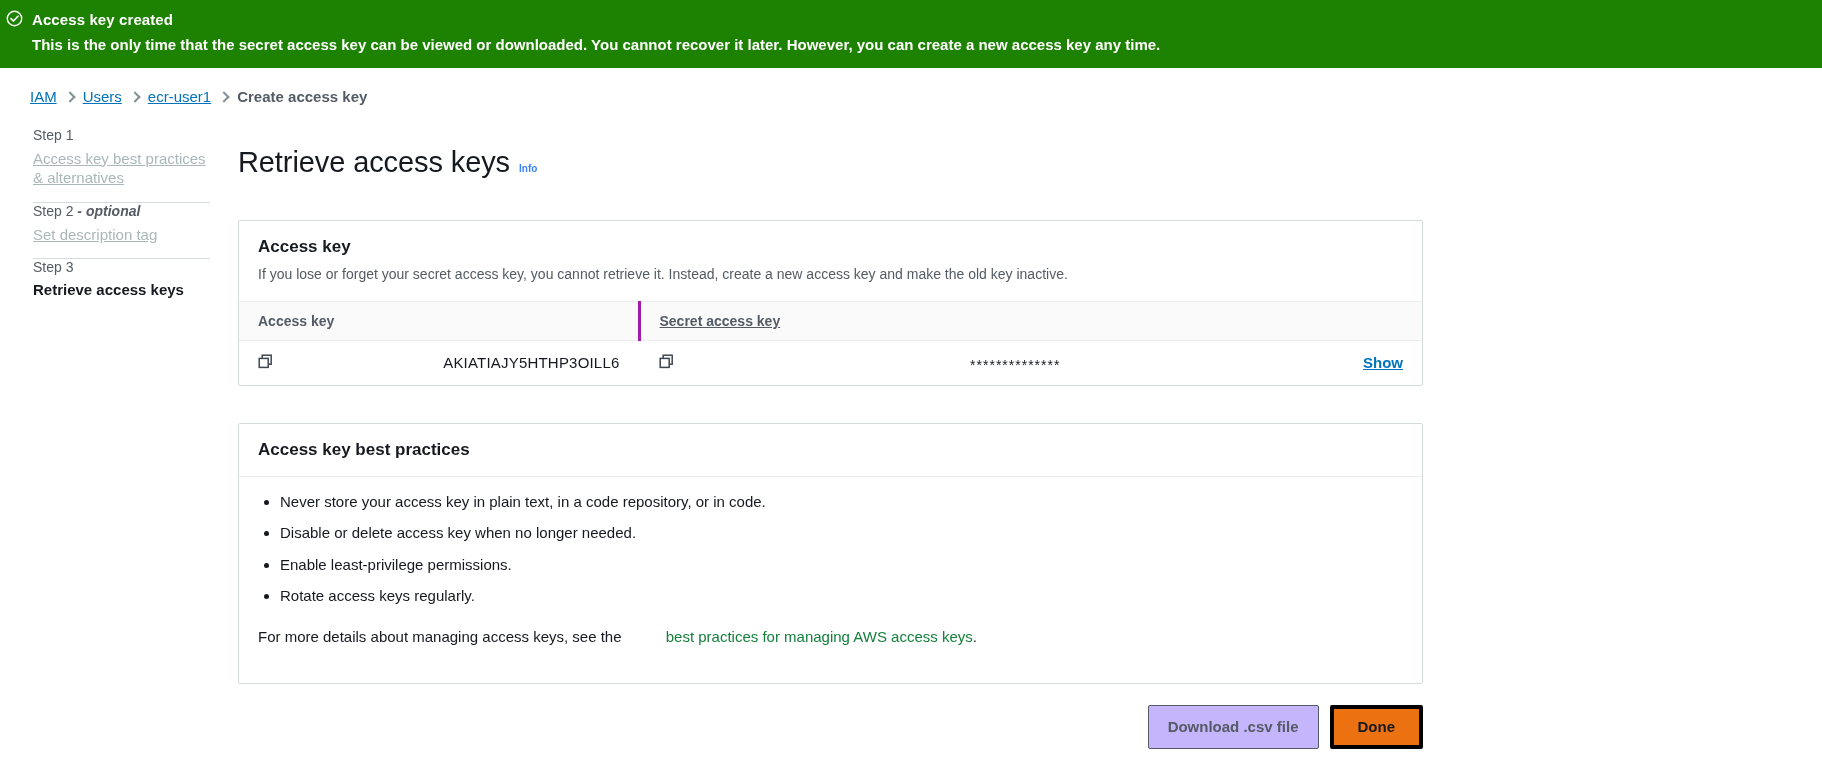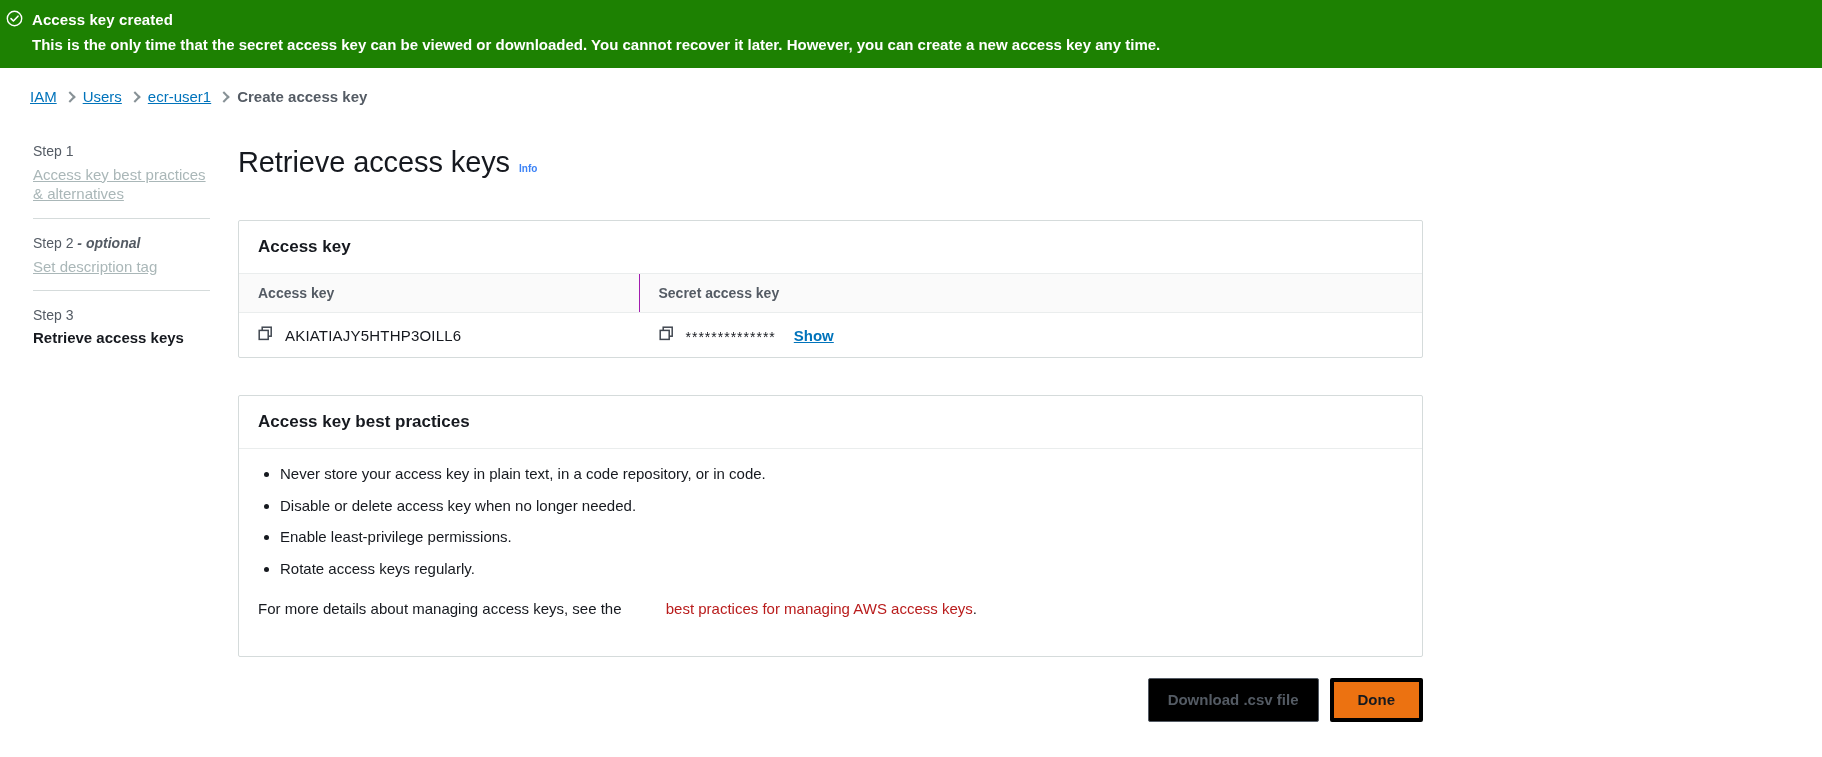--- a/index.html
+++ b/index.html
@@ -50,21 +50,21 @@
     padding: 22px 0 0 0;
   }
 
   
   .sidebar {
     width: 238px;
     flex: 0 0 238px;
     padding-left: 33px;
     padding-right: 28px;
   }
-  .step { padding-bottom: 14px; margin-top: 16px; }
+  .step { padding-bottom: 14px; }
   .step-divider { border-top: 1px solid #d5dbdb; }
   .step-label {
     font-size: 14px;
     color: #545b64;
     margin-bottom: 6px;
   }
   .step-label .opt { font-style: italic; font-weight: bold; }
   .step-name-disabled {
     font-size: 15px;
     color: #aab7b8;
@@ -121,30 +121,30 @@
   .ktable thead th {
     text-align: left;
     font-size: 14px;
     font-weight: bold;
     color: #545b64;
     padding: 11px 19px;
     border-top: 1px solid #eaeded;
     border-bottom: 1px solid #eaeded;
     background: #fafafa;
   }
-  .ktable thead th.col-secret { border-left: 1px solid #a21caf; }
+  .ktable thead th.col-secret { border-left: 3px solid #a21caf; text-decoration: underline; }
   .ktable tbody td {
     padding: 13px 19px;
     font-size: 15px;
     color: #16191f;
     vertical-align: middle;
   }
   .ktable tbody td.col-secret { border-left: 1px solid #ffffff; }
   .col-access { width: 400px; }
-  .cellflex { display: flex; align-items: center; gap: 12px; }
+  .cellflex { display: flex; align-items: center; gap: 12px; justify-content: space-between; }
   .copy-icon { flex: 0 0 auto; cursor: pointer; }
   .mono-key { font-size: 15px; color: #16191f; letter-spacing: .2px; }
   .masked {
     font-size: 14px;
     letter-spacing: 1px;
     color: #16191f;
     line-height: 1;
     position: relative;
     top: 2px;
   }
@@ -172,41 +172,41 @@
     color: #16191f;
     line-height: 1.5;
     margin-bottom: 9px;
   }
   .bp-note {
     font-size: 15px;
     color: #16191f;
     margin-top: 18px;
     line-height: 1.5;
   }
-  .bp-note a { color: #b91c1c; text-decoration: none; cursor: pointer; padding-left: 40px; }
+  .bp-note a { color: #15803d; text-decoration: none; cursor: pointer; padding-left: 40px; }
 
   
   .footer {
     display: flex;
     justify-content: flex-end;
     gap: 11px;
     margin-top: 21px;
     width: 1185px;
   }
   .btn {
     font-family: "Liberation Sans", sans-serif;
     font-size: 15px;
     font-weight: bold;
     border-radius: 2px;
     cursor: pointer;
     padding: 9px 19px;
     line-height: 1.2;
   }
   .btn-normal {
-    background: #000000;
+    background: #c4b5fd;
     border: 1px solid #545b64;
     color: #545b64;
   }
   .btn-primary {
     background: #ec7211;
     border: 4px solid #000000;
     color: #16191f;
     padding-left: 24px;
     padding-right: 24px;
   }
@@ -271,20 +271,21 @@
   <main class="main">
 
     <div class="page-title-row">
       <h1 class="page-title">Retrieve access keys</h1>
       <span class="info-link">Info</span>
     </div>
 
     <section class="card">
       <div class="card-head">
         <div class="card-title">Access key</div>
+        <div class="card-sub">If you lose or forget your secret access key, you cannot retrieve it. Instead, create a new access key and make the old key inactive.</div>
       </div>
 
       <table class="ktable">
         <thead>
           <tr>
             <th class="col-access">Access key</th>
             <th class="col-secret">Secret access key</th>
           </tr>
         </thead>
         <tbody>

